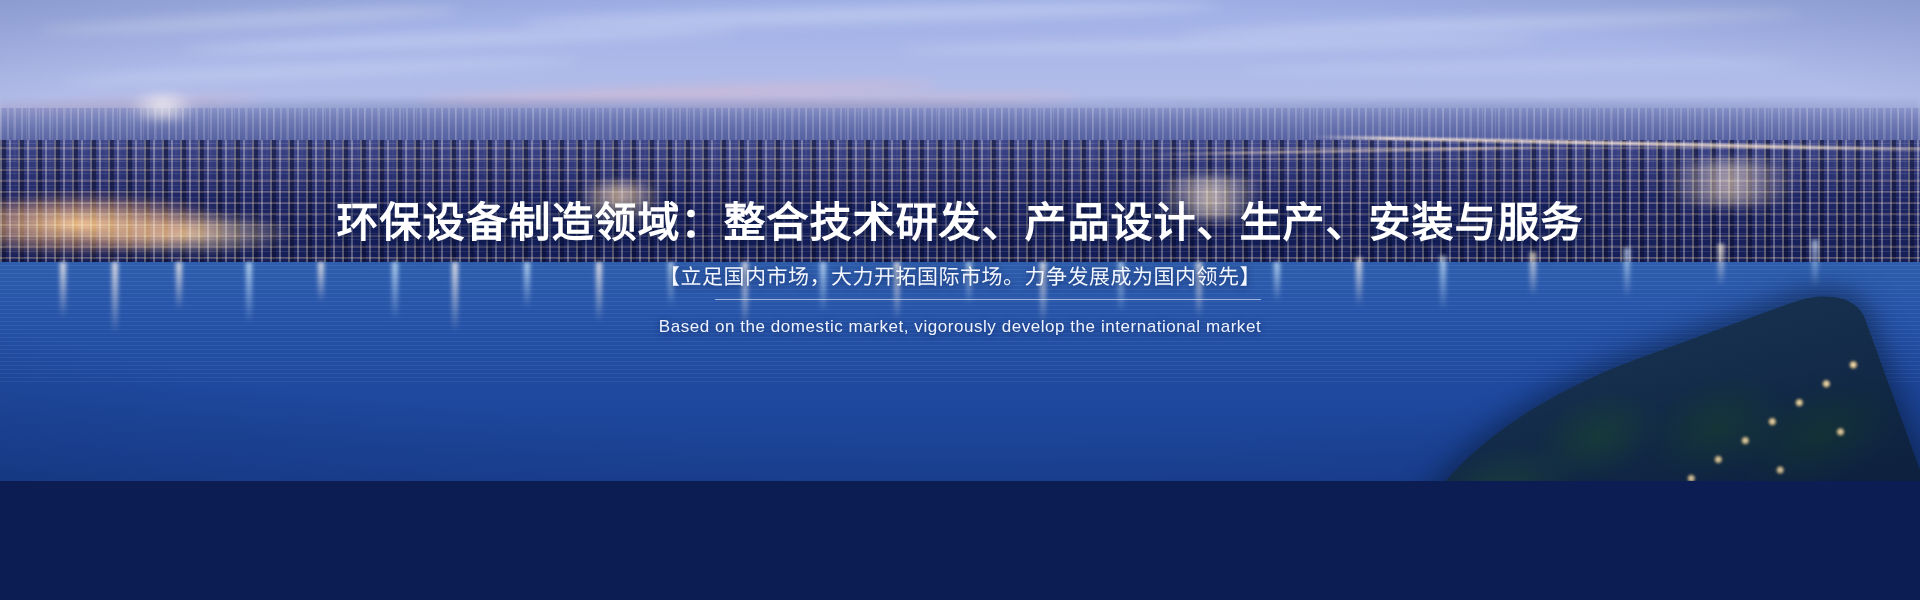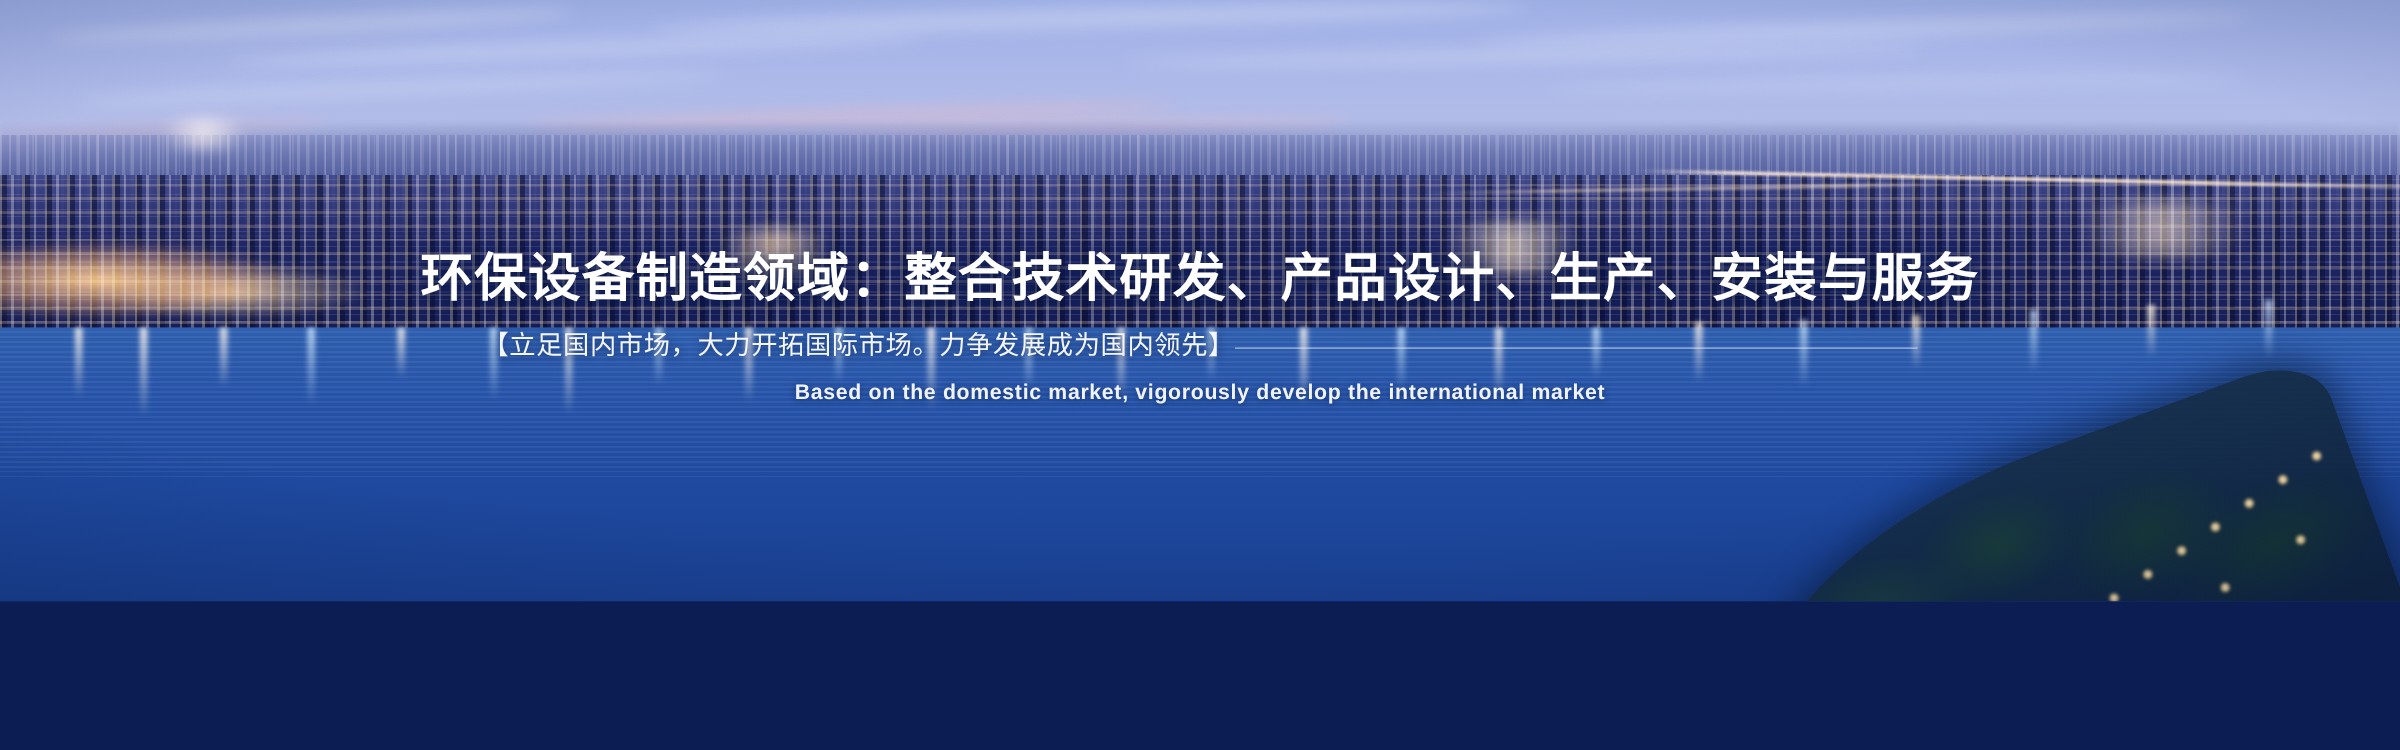--- a/index.html
+++ b/index.html
@@ -221,43 +221,43 @@
     letter-spacing:1px;
     line-height:1;
     white-space:nowrap;
     text-shadow:
       0 2px 10px rgba(8,24,70,.75),
       0 0 26px rgba(10,30,90,.55);
   }
   .subline-wrap{
     margin-top:22px;
     display:flex;
-    flex-direction:row;
-    align-items:flex-start;
+    flex-direction:column;
+    align-items:flex-end;
   }
   .subline{
     color:#f2f6ff;
     font-size:21px;
     font-weight:400;
     letter-spacing:.5px;
     line-height:1;
     white-space:nowrap;
     text-shadow:0 1px 7px rgba(8,24,70,.7);
   }
   .divider{
     margin-top:12px;
     width:546px;
     height:1px;
     background:rgba(235,242,255,.62);
   }
   .english{
     margin-top:18px;
     color:#eef3ff;
     font-size:17px;
-    font-weight:700;
+    font-weight:400;
     letter-spacing:.55px;
     line-height:1;
     white-space:nowrap;
     text-shadow:0 1px 6px rgba(8,24,70,.65);
   }
 
   
   .vignette{
     position:absolute; inset:0;
     background:radial-gradient(110% 85% at 50% 45%, rgba(0,0,0,0) 52%, rgba(6,18,56,.35) 100%);

